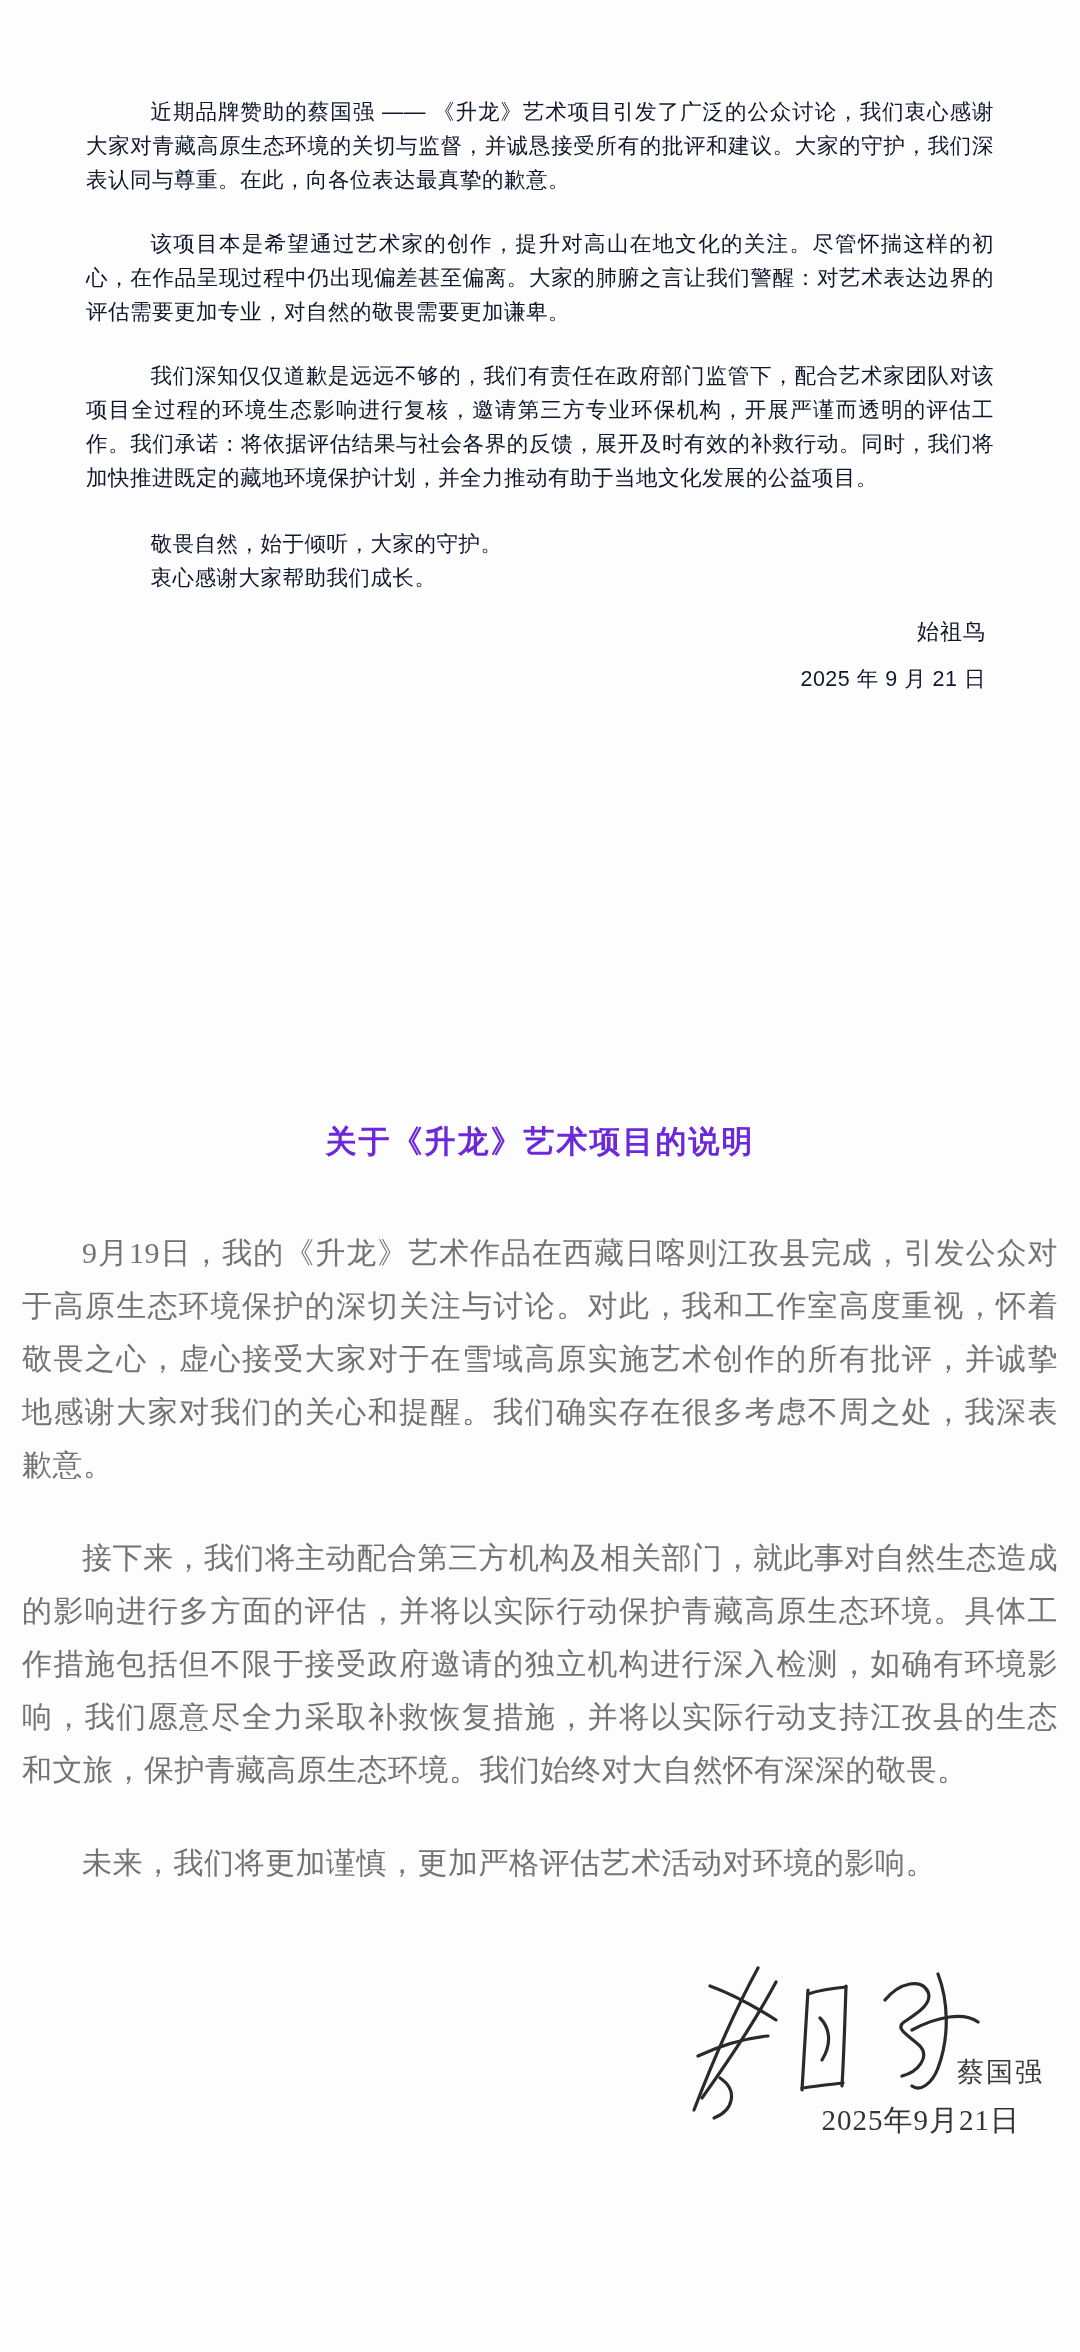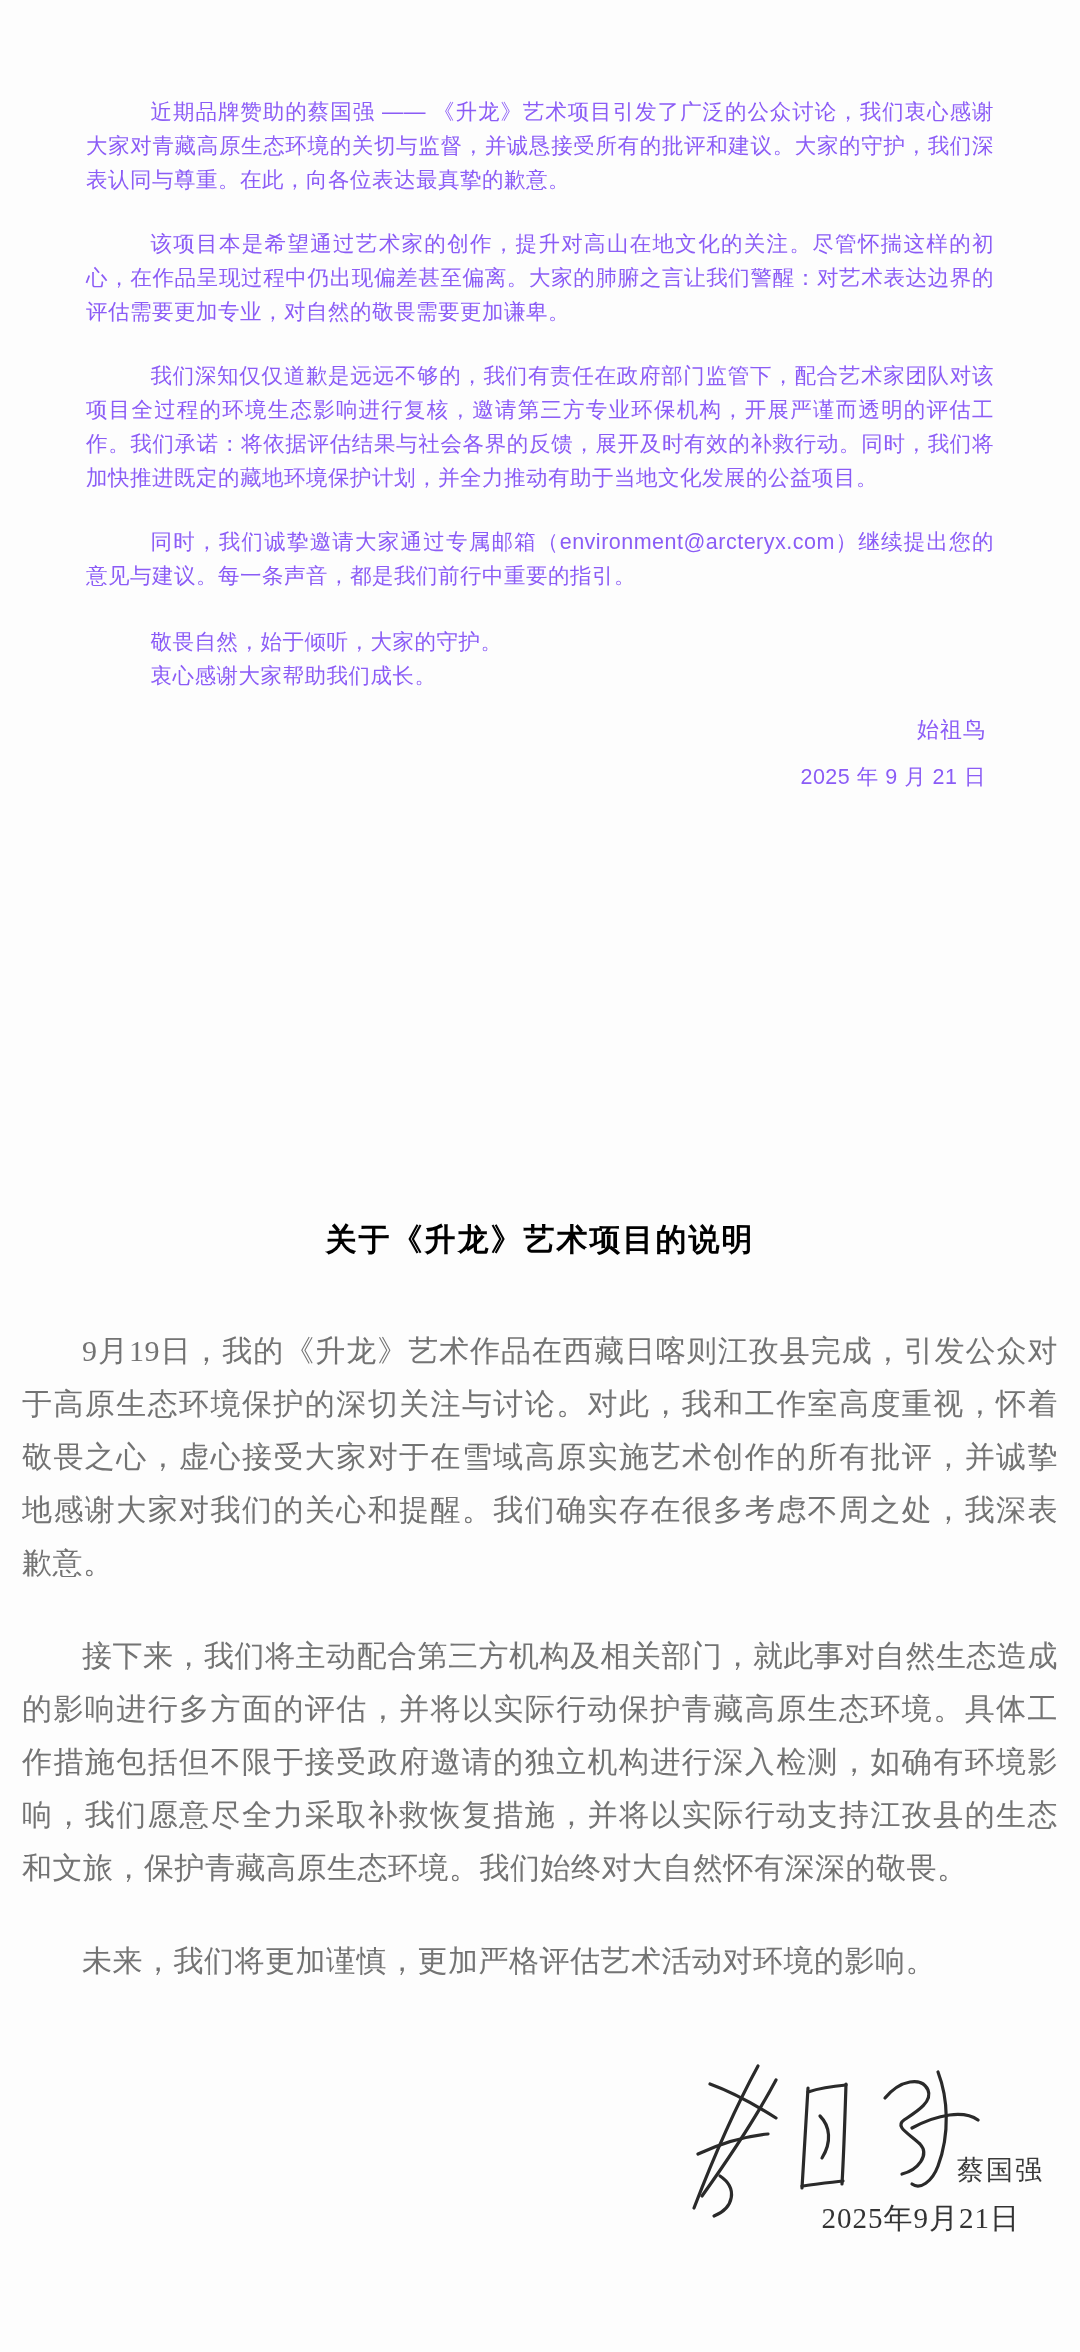--- a/index.html
+++ b/index.html
@@ -13,21 +13,21 @@
     overflow:hidden;
   }
   
   .brand{
     padding:95px 86px 0 86px;
     font-family:"Liberation Sans","DejaVu Sans",sans-serif;
     font-size:21.5px;
     line-height:34px;
     text-align:justify;
     letter-spacing:0.5px;
-    color:#8b5cf6;
+    color:#0f172a;
   }
   .brand p{
     margin:0 0 30px 0;
     text-indent:3em;
   }
   .brand .closing{
     margin-top:32px;
   }
   .brand .closing div{
     text-indent:3em;
@@ -46,21 +46,21 @@
     font-size:21.5px;
   }
   
   .artist-title{
     margin-top:425px;
     text-align:center;
     font-family:"Liberation Serif","DejaVu Serif",serif;
     font-weight:bold;
     font-size:31px;
     letter-spacing:2px;
-    color:#000000;
+    color:#6d28d9;
   }
   .artist{
     padding:0 22px;
     margin-top:63px;
     font-family:"Liberation Serif","DejaVu Serif",serif;
     font-size:30px;
     line-height:53px;
     text-align:justify;
     color:#737373;
     letter-spacing:0.5px;
@@ -104,21 +104,20 @@
 </style>
 </head>
 <body>
 
 <div class="page">
 
   <div class="brand">
     <p>近期品牌赞助的蔡国强 —— 《升龙》艺术项目引发了广泛的公众讨论，我们衷心感谢大家对青藏高原生态环境的关切与监督，并诚恳接受所有的批评和建议。大家的守护，我们深表认同与尊重。在此，向各位表达最真挚的歉意。</p>
     <p>该项目本是希望通过艺术家的创作，提升对高山在地文化的关注。尽管怀揣这样的初心，在作品呈现过程中仍出现偏差甚至偏离。大家的肺腑之言让我们警醒：对艺术表达边界的评估需要更加专业，对自然的敬畏需要更加谦卑。</p>
     <p>我们深知仅仅道歉是远远不够的，我们有责任在政府部门监管下，配合艺术家团队对该项目全过程的环境生态影响进行复核，邀请第三方专业环保机构，开展严谨而透明的评估工作。我们承诺：将依据评估结果与社会各界的反馈，展开及时有效的补救行动。同时，我们将加快推进既定的藏地环境保护计划，并全力推动有助于当地文化发展的公益项目。</p>
-    <p>同时，我们诚挚邀请大家通过专属邮箱（environment@arcteryx.com）继续提出您的意见与建议。每一条声音，都是我们前行中重要的指引。</p>
 
     <div class="closing">
       <div>敬畏自然，始于倾听，大家的守护。</div>
       <div>衷心感谢大家帮助我们成长。</div>
     </div>
 
     <div class="brand-sign">
       <div class="signer">始祖鸟</div>
       <div class="date">2025 年 9 月 21 日</div>
     </div>

